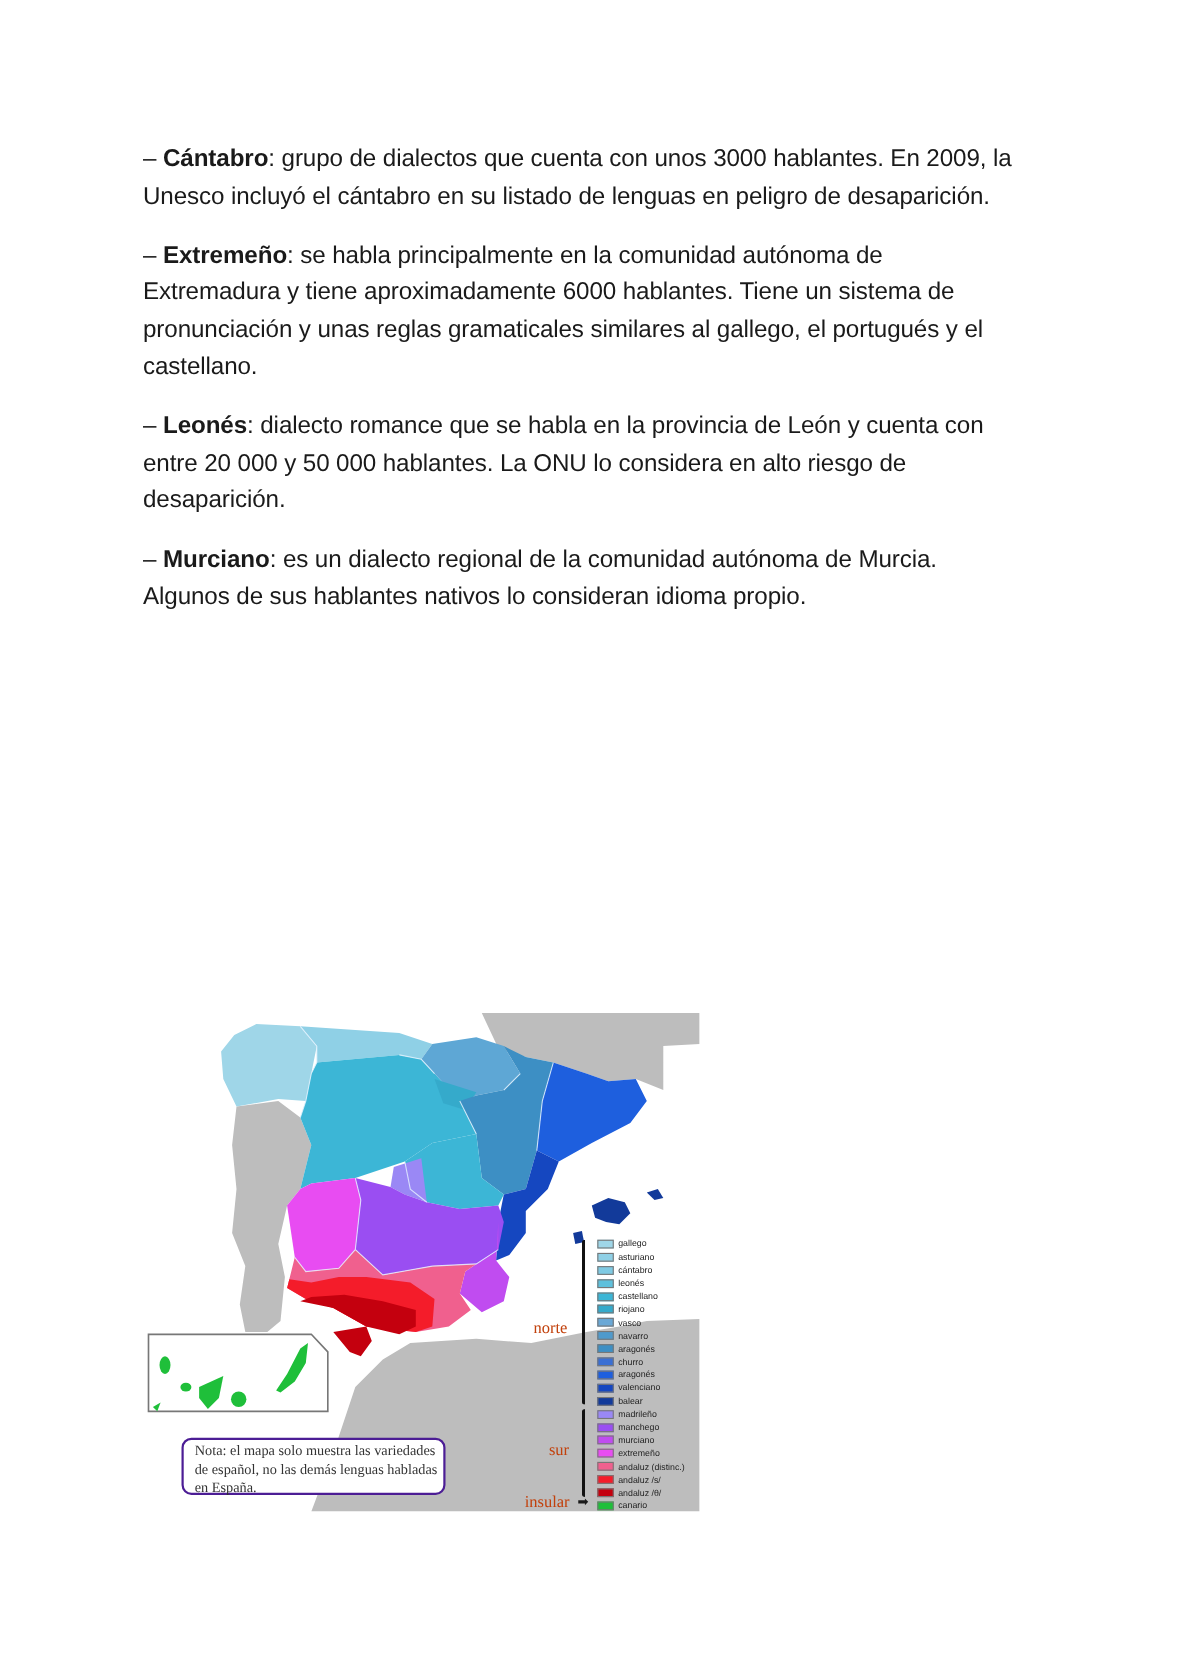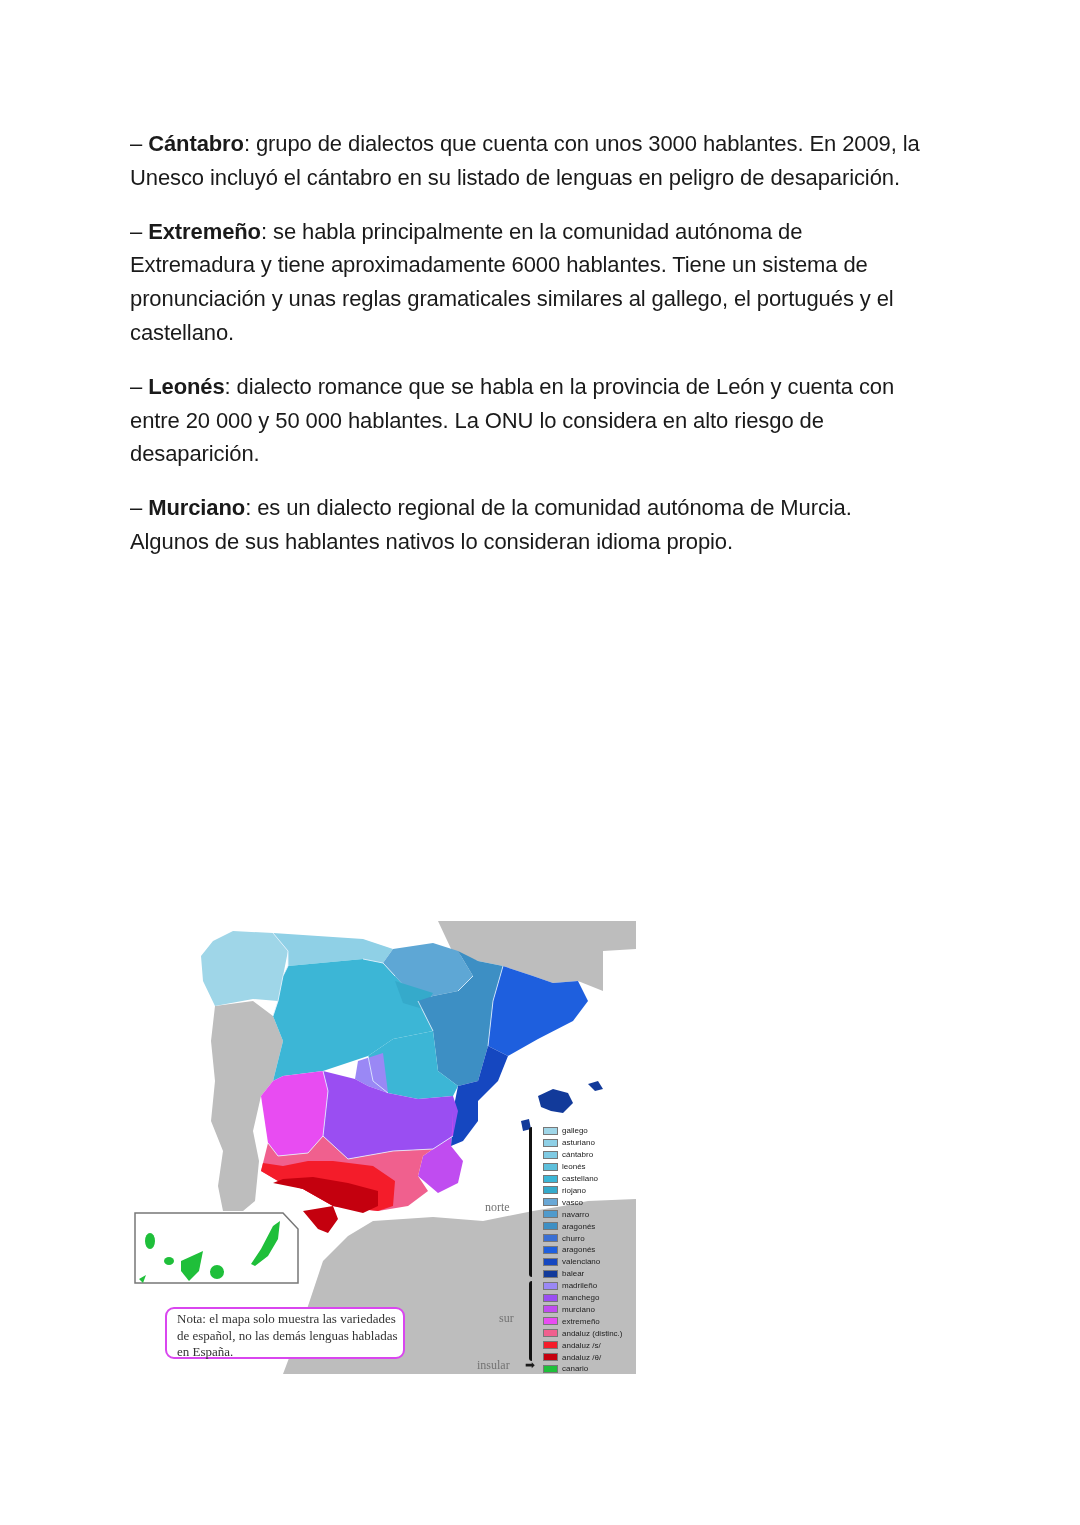--- a/index.html
+++ b/index.html
@@ -4,28 +4,28 @@
 <style>
   html, body { margin: 0; padding: 0; background: #ffffff; }
   body { width: 1080px; height: 1525px; position: relative; overflow: hidden;
          font-family: "Liberation Sans", sans-serif; color: #1a1a1a; }
   .content { position: absolute; left: 130px; top: 127px; width: 800px; }
   .para { font-size: 22px; line-height: 33.8px; margin: 0 0 20px 0; letter-spacing: -0.1px; }
   .para b { font-weight: bold; }
   .map-wrap { position: absolute; left: 133px; top: 921px; width: 503px; height: 453px; }
   .map-wrap svg { display: block; }
   .note-box { position: absolute; left: 32px; top: 386px; width: 240px; height: 52px;
-              border: 2px solid #d946ef; border-radius: 9px; background: #fff;
+              border: 2px solid #4c1d95; border-radius: 9px; background: #fff;
               font-family: "Liberation Serif", serif; font-size: 13px; line-height: 16.5px;
               color: #333; padding: 2px 0 0 10px; box-sizing: border-box; }
   .legend { position: absolute; left: 410px; top: 204px; width: 95px; }
   .legend-item { height: 11.9px; display: flex; align-items: center; position: absolute; left: 0; }
   .sw { width: 15px; height: 8px; border: 1px solid #777; margin-right: 4px; box-sizing: border-box; }
   .lbl { font-family: "Liberation Sans", sans-serif; font-size: 8px; color: #222; white-space: nowrap; }
-  .group-lbl { position: absolute; font-family: "Liberation Serif", serif; font-size: 12px; color: #737373; }
+  .group-lbl { position: absolute; font-family: "Liberation Serif", serif; font-size: 15px; color: #c2410c; }
   .brace { position: absolute; border-left: 3px solid #111; border-radius: 6px 0 0 6px; }
 </style>
 </head>
 <body>
 
 <div class="content">
   <p class="para"><span>– </span><b>Cántabro</b><span>: grupo de dialectos que cuenta con unos 3000 hablantes. En 2009, la Unesco incluyó el cántabro en su listado de lenguas en peligro de desaparición.</span></p>
   <p class="para"><span>– </span><b>Extremeño</b><span>: se habla principalmente en la comunidad autónoma de Extremadura y tiene aproximadamente 6000 hablantes. Tiene un sistema de pronunciación y unas reglas gramaticales similares al gallego, el portugués y el castellano.</span></p>
   <p class="para"><span>– </span><b>Leonés</b><span>: dialecto romance que se habla en la provincia de León y cuenta con entre 20 000 y 50 000 hablantes. La ONU lo considera en alto riesgo de desaparición.</span></p>
   <p class="para"><span>– </span><b>Murciano</b><span>: es un dialecto regional de la comunidad autónoma de Murcia. Algunos de sus hablantes nativos lo consideran idioma propio.</span></p>

